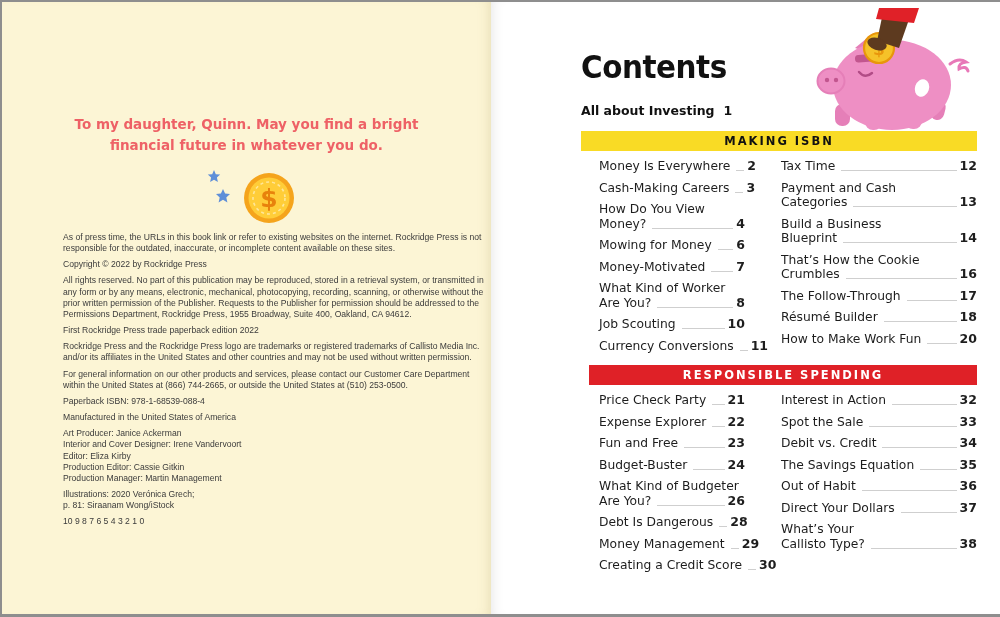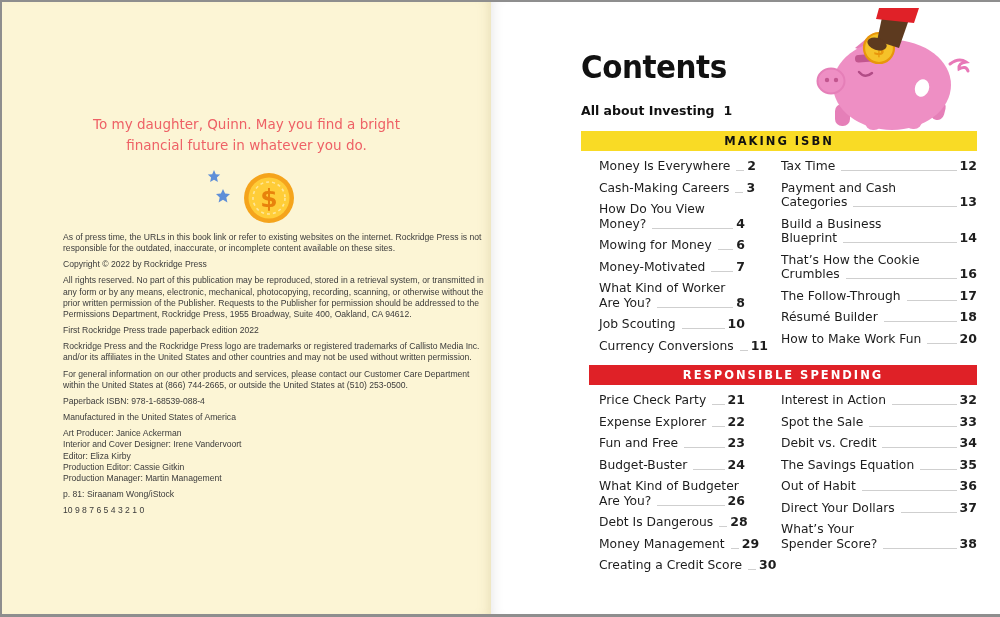--- a/index.html
+++ b/index.html
@@ -6,21 +6,21 @@
   html,body { width:1000px; height:617px; overflow:hidden; background:#fff;
               font-family:"Liberation Sans", sans-serif; }
   .spread { width:1000px; height:617px; display:flex;
             border:2px solid #8e8e8e; border-bottom-width:3px; }
 
   
   .page-left { width:498px; height:100%; background:#FCF5D5; position:relative;
                box-shadow: inset -10px 0 14px -10px rgba(150,130,60,.25); }
   .dedication { margin-top:112px; text-align:center;
                 font-family:"DejaVu Sans", sans-serif;
-                font-size:13.5px; font-weight:400; line-height:1.55; color:#EE6166; }
+                font-size:13.5px; font-weight:700; line-height:1.55; color:#EE6166; }
   .decor { display:flex; justify-content:center; margin-top:8px; height:62px; }
   .copy-block { margin:6px 0 16px 61px; width:428px; color:#3b3b3b;
                 font-size:8.6px; line-height:1.3; }
   .copy-block p { margin-bottom:5px; }
   .copy-lines { margin-bottom:5px; }
 
   
   .page-right { flex:1; height:100%; background:#ffffff; position:relative;
                 box-shadow: inset 10px 0 14px -10px rgba(0,0,0,.12);
                 padding:0 32px 0 90px; }
@@ -80,20 +80,21 @@
           <p>Manufactured in the United States of America</p>
         </div>
       <div class="copy-lines" id="credits">
           <div>Art Producer: Janice Ackerman</div>
           <div>Interior and Cover Designer: Irene Vandervoort</div>
           <div>Editor: Eliza Kirby</div>
           <div>Production Editor: Cassie Gitkin</div>
           <div>Production Manager: Martin Management</div>
         </div>
       <div class="copy-lines" id="illus">
+          <div>Illustrations: 2020 Verónica Grech;</div>
           <div>p. 81: Siraanam Wong/iStock</div>
         </div>
       <div>10 9 8 7 6 5 4 3 2 1 0</div>
     </div>
   </div>
 
   <div class="page-right">
 
     <div class="piggy-wrap">
       <svg width="172" height="124" viewBox="0 0 172 124">
@@ -352,21 +353,21 @@
           <div class="toc-entry">
             <div class="toc-row">
               <span class="toc-title">Direct Your Dollars</span>
               <span class="toc-leader"></span>
               <span class="toc-page">37</span>
             </div>
           </div>
           <div class="toc-entry">
             <div class="toc-line">What’s Your</div>
             <div class="toc-row">
-              <span class="toc-title">Spender Score?</span>
+              <span class="toc-title">Callisto Type?</span>
               <span class="toc-leader"></span>
               <span class="toc-page">38</span>
             </div>
           </div>
         </div>
     </div>
 
   </div>
 </div>
 

